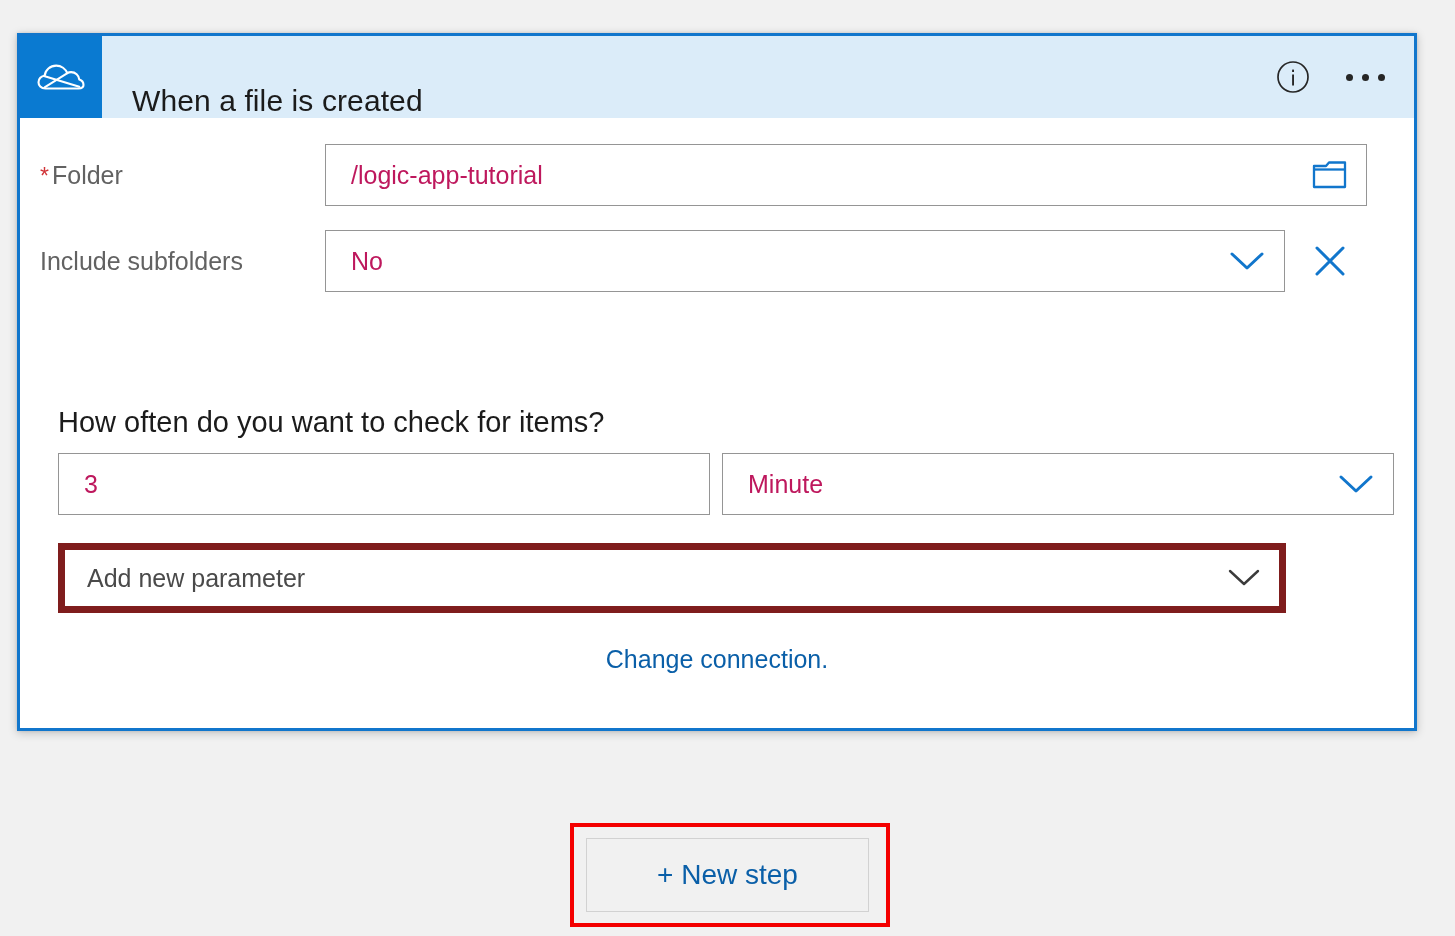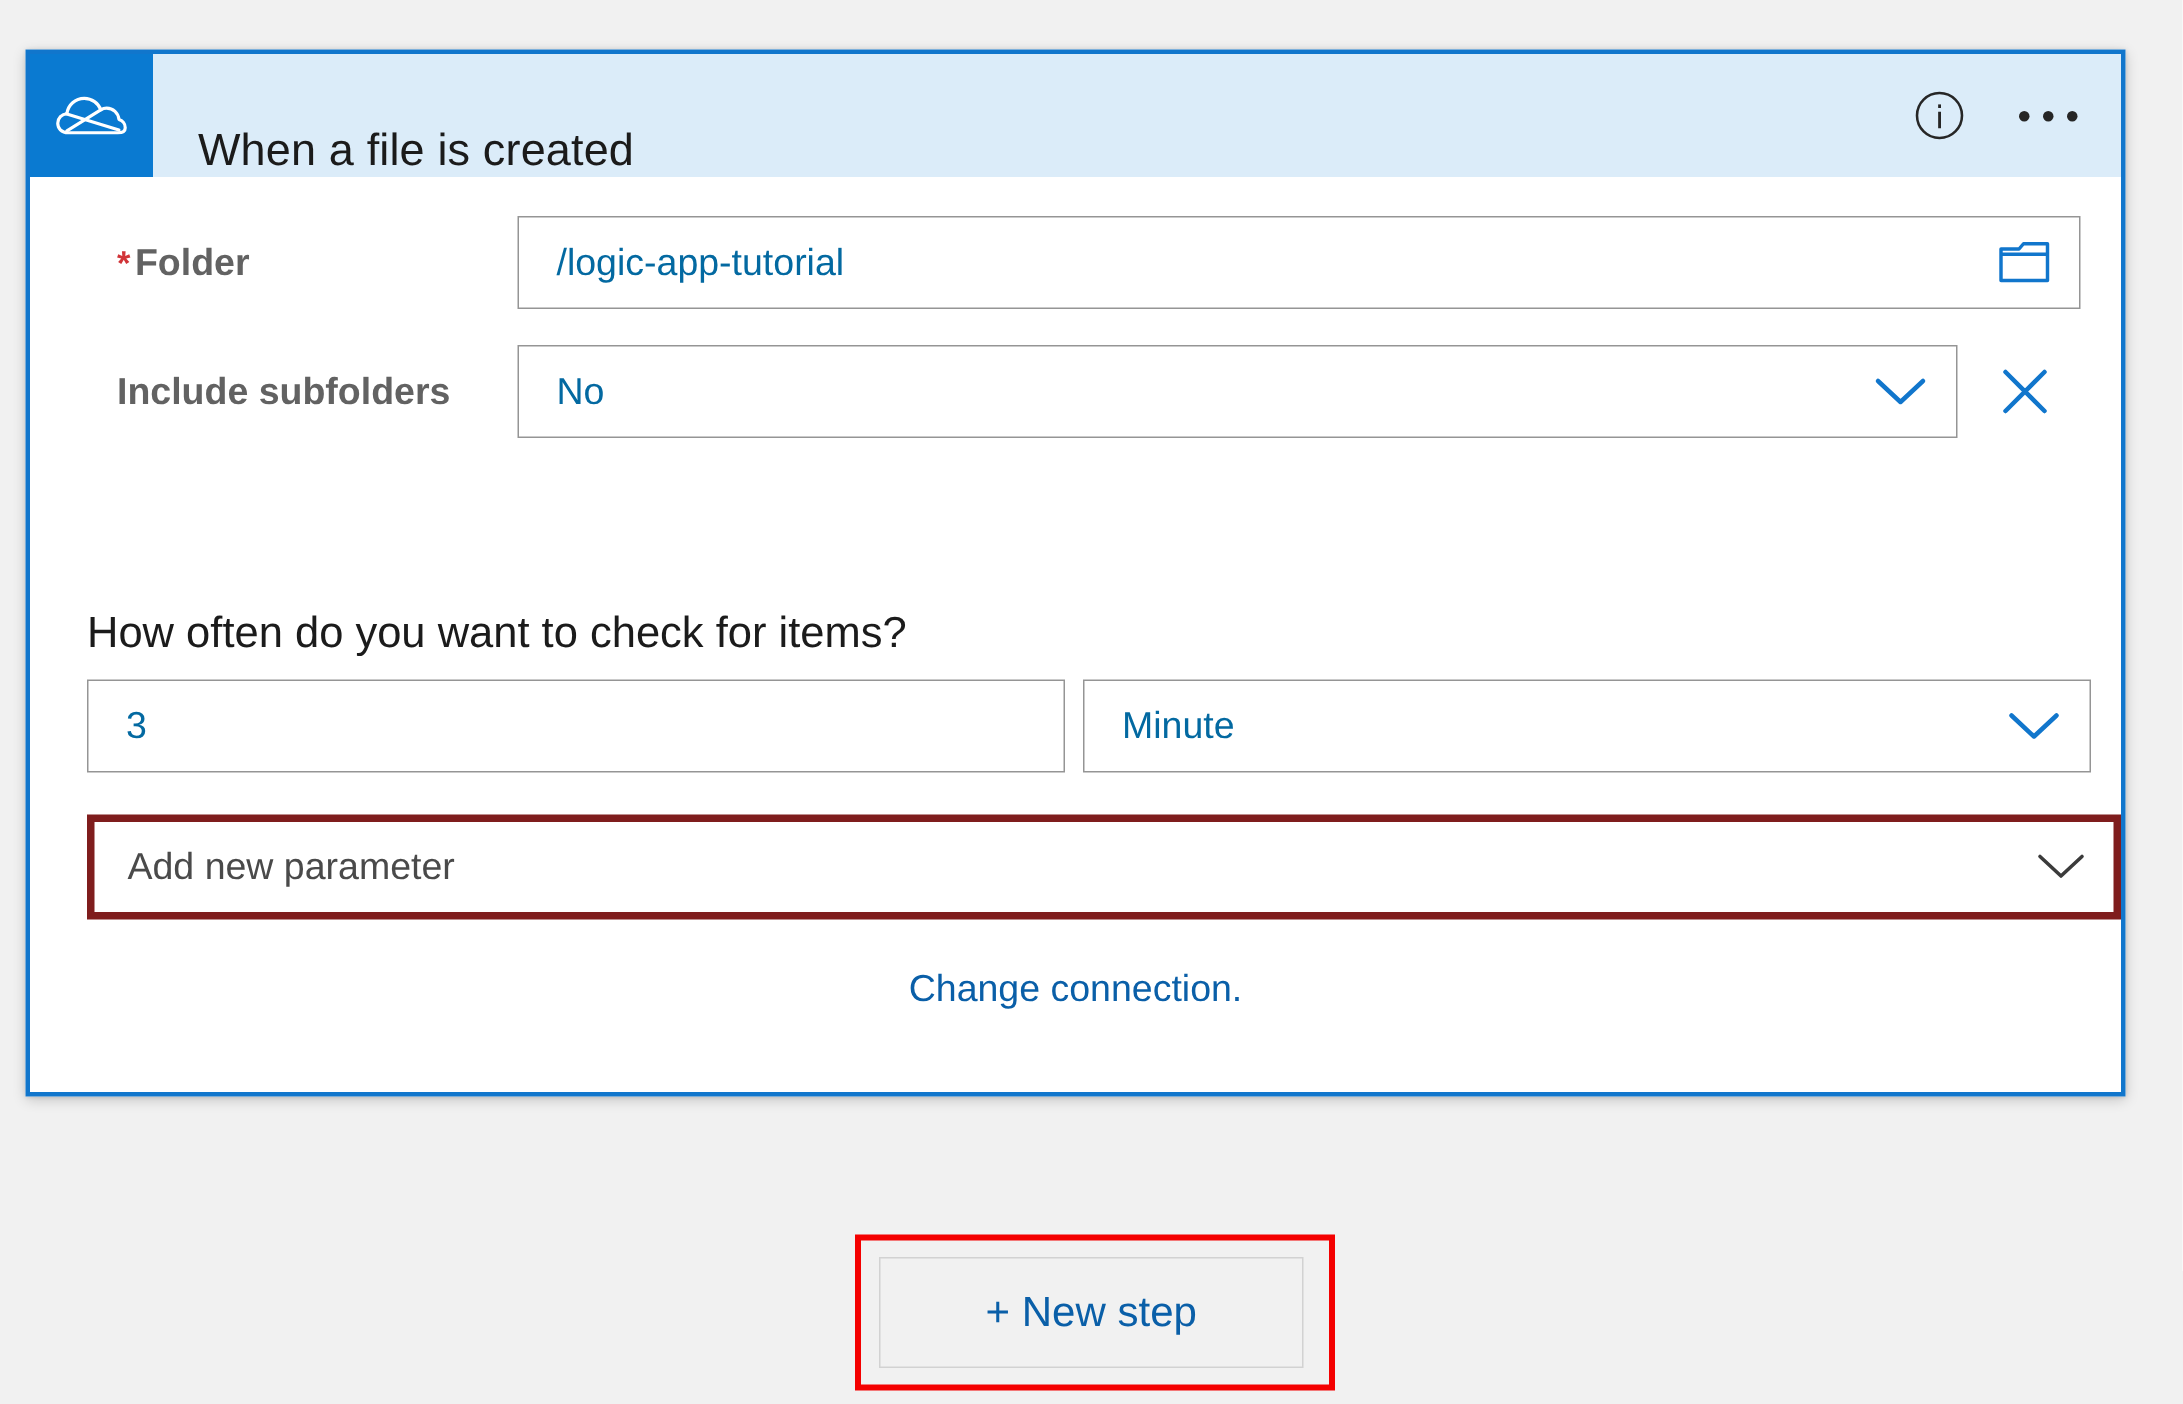--- a/index.html
+++ b/index.html
@@ -106,46 +106,45 @@
     right: 0;
     display: flex;
     align-items: center;
   }
   .row-folder   { top: 26px; }
   .row-subfold  { top: 112px; }
   .row-infer    { top: 198px; }
 
   .field-label {
     width: 305px;
-    padding-left: 38px;
+    padding-left: 20px;
     box-sizing: border-box;
     font-size: 25px;
     color: #626262;
-    font-weight: 700;
-    white-space: nowrap;
-    margin-left: 20px;
+    font-weight: 400;
+    white-space: nowrap;
   }
   .field-label .req {
     color: #d13438;
     font-size: 23px;
     margin-right: 3px;
   }
 
   .input-box {
     position: relative;
     box-sizing: border-box;
     height: 62px;
     border: 1px solid #959595;
     background: #ffffff;
     display: flex;
     align-items: center;
   }
   .input-box .val {
     font-size: 25px;
-    color: #0369a1;
+    color: #be185d;
     padding-left: 25px;
     white-space: nowrap;
   }
   .input-folder  { width: 1042px; }
   .input-select  { width: 960px; }
 
   .box-trailing {
     position: absolute;
     right: 18px;
     top: 50%;
@@ -185,24 +184,24 @@
     width: 652px;
   }
   .freq-unit {
     width: 672px;
   }
 
   .addparam-box {
     position: absolute;
     left: 38px;
     top: 425px;
-    width: 1356px;
+    width: 1228px;
     height: 70px;
     box-sizing: border-box;
-    border: 5px solid #7f1d1d;
+    border: 7px solid #7f1d1d;
     background: #ffffff;
     display: flex;
     align-items: center;
     cursor: pointer;
   }
   .addparam-box .val {
     font-size: 25px;
     color: #4a4a4a;
     padding-left: 22px;
   }

